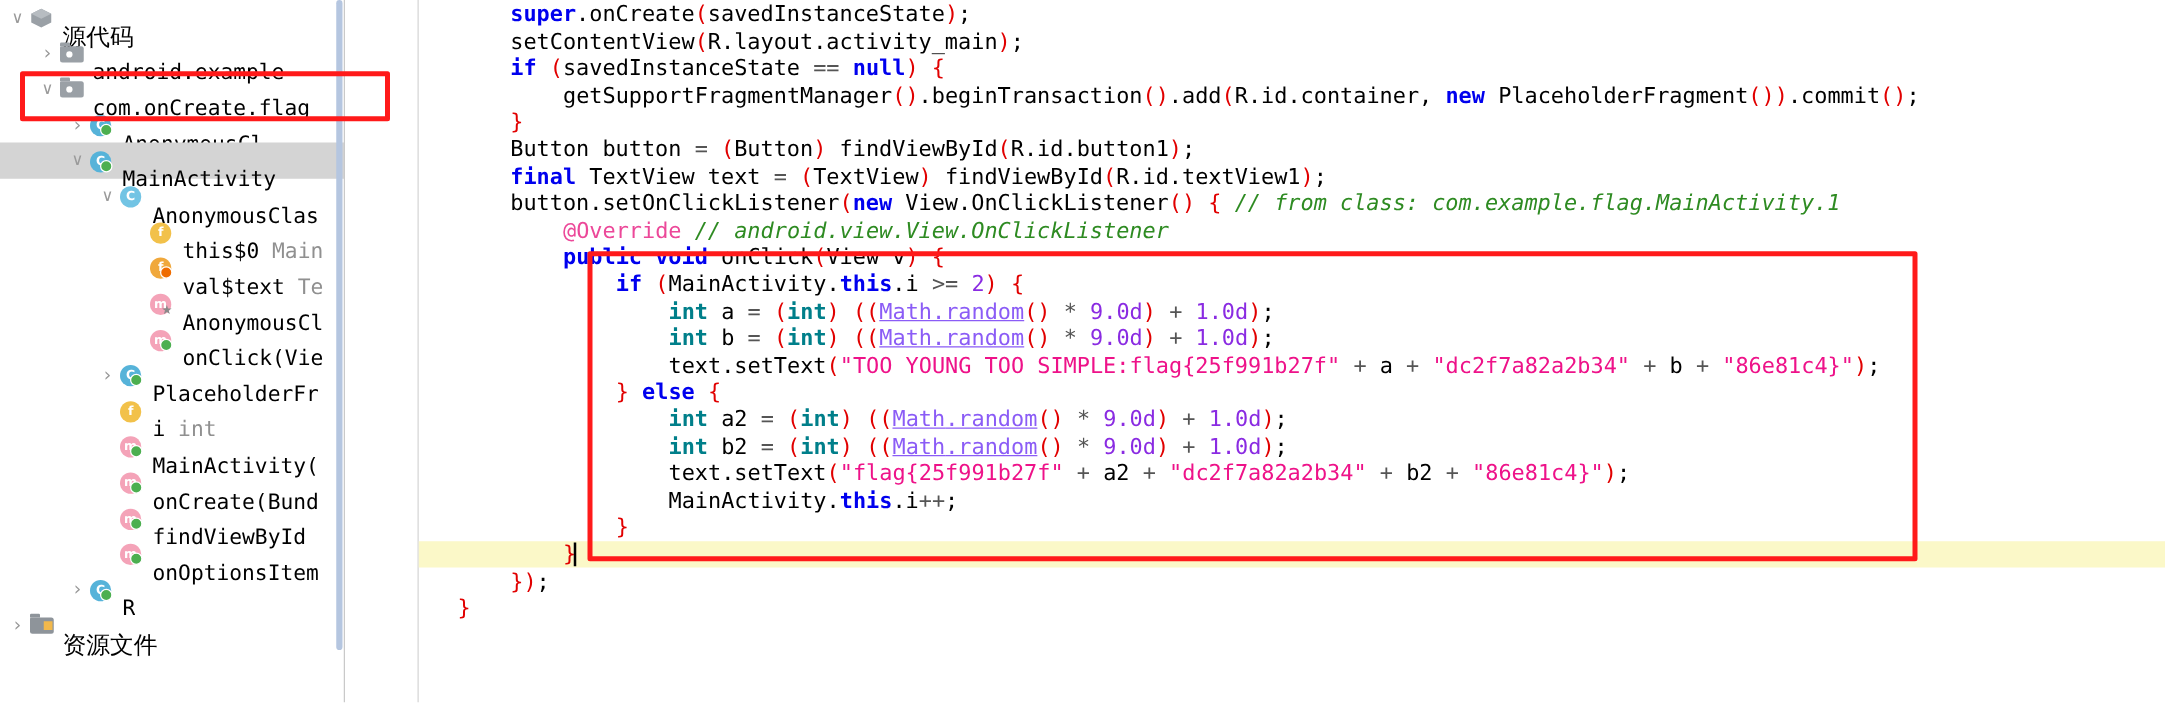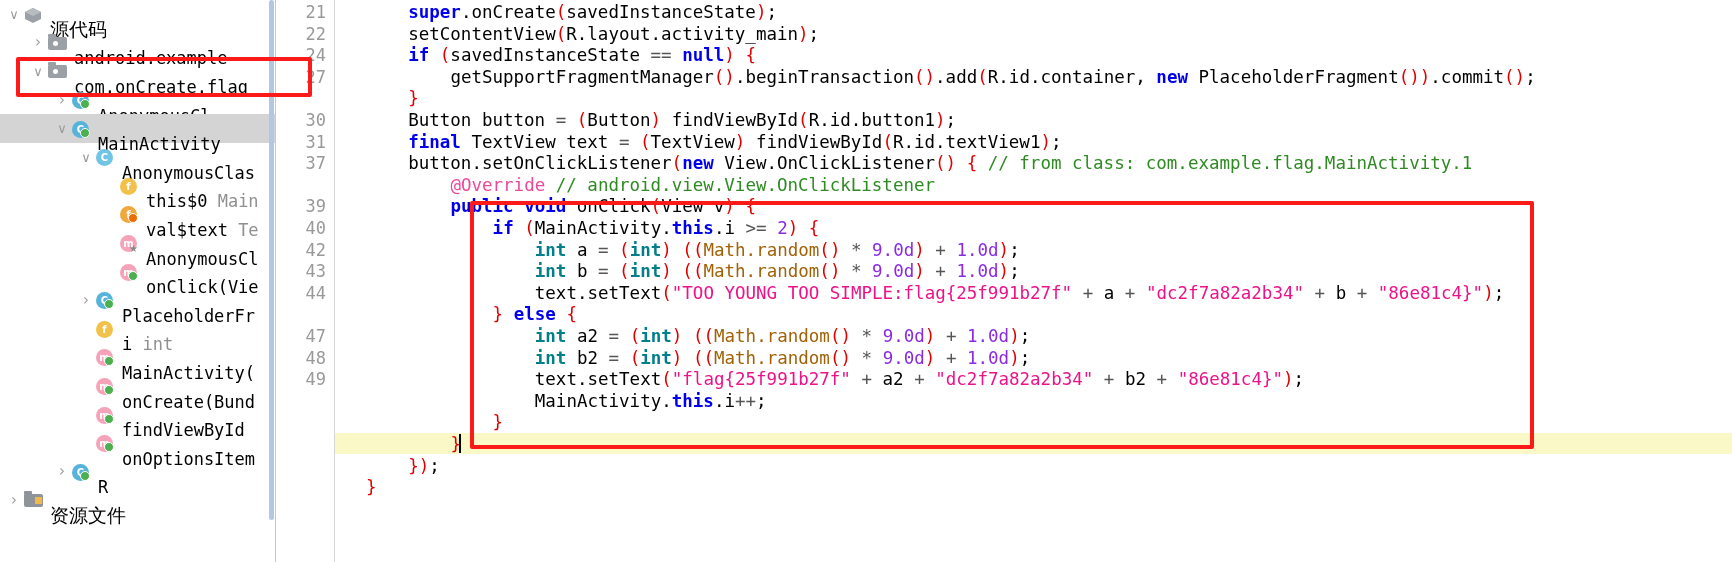--- a/index.html
+++ b/index.html
@@ -128,23 +128,23 @@
     line-height:21.6px;
     white-space:pre;
     color:#000000;
   }
   .code-line{position:absolute;left:0;white-space:pre;}
   .kw{color:#0000ee;font-weight:bold;}
   .kwt{color:#007f8a;font-weight:bold;}
   .pn{color:#e10000;}
   .str{color:#ee1289;}
   .num{color:#8a2be2;}
-  .cmt{color:#2e8b22;}
+  .cmt{color:#2e8b22;font-style:italic;}
   .ann{color:#ec4899;}
-  .stat{color:#a16207;}
+  .stat{color:#8b5cf6;text-decoration:underline;}
   .plain{color:#000000;}
   .op{color:#555555;}
 
   
   .caret-line{
     position:absolute;left:59px;right:0;height:21px;background:#fbf8c8;
   }
 
   
   .redbox{
@@ -290,39 +290,20 @@
             <span class="ico-folder2"></span>
           </span>
           <span class="label">资源文件</span>
         </div>
       </div>
     <div class="sidebar-divider"></div>
     <div class="sidebar-scroll"></div>
   </div>
 
   <div class="editor">
-    <div class="gutter">
-      <div id="gutter-lines">
-          <div class="gutter-line" style="top: 2px;">21</div>
-          <div class="gutter-line" style="top: 23.6px;">22</div>
-          <div class="gutter-line" style="top: 45.2px;">24</div>
-          <div class="gutter-line" style="top: 66.8px;">27</div>
-          <div class="gutter-line" style="top: 110px;">30</div>
-          <div class="gutter-line" style="top: 131.6px;">31</div>
-          <div class="gutter-line" style="top: 153.2px;">37</div>
-          <div class="gutter-line" style="top: 196.4px;">39</div>
-          <div class="gutter-line" style="top: 218px;">40</div>
-          <div class="gutter-line" style="top: 239.6px;">42</div>
-          <div class="gutter-line" style="top: 261.2px;">43</div>
-          <div class="gutter-line" style="top: 282.8px;">44</div>
-          <div class="gutter-line" style="top: 326px;">47</div>
-          <div class="gutter-line" style="top: 347.6px;">48</div>
-          <div class="gutter-line" style="top: 369.2px;">49</div>
-        </div>
-    </div>
     <div class="gutter-border"></div>
     <div id="caret-line-hl">
         <div class="caret-line" style="top: 433px;"></div>
       </div>
     <div class="code" id="code-area"><div class="code-line" style="top: 2px; left: 132.2px;"><span class="kw">super</span><span class="plain">.onCreate</span><span class="pn">(</span><span class="plain">savedInstanceState</span><span class="pn">)</span><span class="plain">;</span></div><div class="code-line" style="top: 23.6px; left: 132.2px;"><span class="plain">setContentView</span><span class="pn">(</span><span class="plain">R.layout.activity_main</span><span class="pn">)</span><span class="plain">;</span></div><div class="code-line" style="top: 45.2px; left: 132.2px;"><span class="kw">if</span><span class="plain"> </span><span class="pn">(</span><span class="plain">savedInstanceState </span><span class="op">==</span><span class="plain"> </span><span class="kw">null</span><span class="pn">)</span><span class="plain"> </span><span class="pn">{</span></div><div class="code-line" style="top: 66.8px; left: 174.4px;"><span class="plain">getSupportFragmentManager</span><span class="pn">()</span><span class="plain">.beginTransaction</span><span class="pn">()</span><span class="plain">.add</span><span class="pn">(</span><span class="plain">R.id.container, </span><span class="kw">new</span><span class="plain"> PlaceholderFragment</span><span class="pn">()</span><span class="pn">)</span><span class="plain">.commit</span><span class="pn">()</span><span class="plain">;</span></div><div class="code-line" style="top: 88.4px; left: 132.2px;"><span class="pn">}</span></div><div class="code-line" style="top: 110px; left: 132.2px;"><span class="plain">Button button </span><span class="op">=</span><span class="plain"> </span><span class="pn">(</span><span class="plain">Button</span><span class="pn">)</span><span class="plain"> findViewById</span><span class="pn">(</span><span class="plain">R.id.button1</span><span class="pn">)</span><span class="plain">;</span></div><div class="code-line" style="top: 131.6px; left: 132.2px;"><span class="kw">final</span><span class="plain"> TextView text </span><span class="op">=</span><span class="plain"> </span><span class="pn">(</span><span class="plain">TextView</span><span class="pn">)</span><span class="plain"> findViewById</span><span class="pn">(</span><span class="plain">R.id.textView1</span><span class="pn">)</span><span class="plain">;</span></div><div class="code-line" style="top: 153.2px; left: 132.2px;"><span class="plain">button.setOnClickListener</span><span class="pn">(</span><span class="kw">new</span><span class="plain"> View.OnClickListener</span><span class="pn">()</span><span class="plain"> </span><span class="pn">{</span><span class="cmt"> // from class: com.example.flag.MainActivity.1</span></div><div class="code-line" style="top: 174.8px; left: 174.4px;"><span class="ann">@Override</span><span class="cmt"> // android.view.View.OnClickListener</span></div><div class="code-line" style="top: 196.4px; left: 174.4px;"><span class="kw">public void</span><span class="plain"> onClick</span><span class="pn">(</span><span class="plain">View v</span><span class="pn">)</span><span class="plain"> </span><span class="pn">{</span></div><div class="code-line" style="top: 218px; left: 216.6px;"><span class="kw">if</span><span class="plain"> </span><span class="pn">(</span><span class="plain">MainActivity.</span><span class="kw">this</span><span class="plain">.i </span><span class="op">&gt;=</span><span class="plain"> </span><span class="num">2</span><span class="pn">)</span><span class="plain"> </span><span class="pn">{</span></div><div class="code-line" style="top: 239.6px; left: 258.8px;"><span class="kwt">int</span><span class="plain"> a </span><span class="op">=</span><span class="plain"> </span><span class="pn">(</span><span class="kwt">int</span><span class="pn">)</span><span class="plain"> </span><span class="pn">((</span><span class="stat">Math</span><span class="stat">.random</span><span class="pn">()</span><span class="plain"> </span><span class="op">*</span><span class="plain"> </span><span class="num">9.0d</span><span class="pn">)</span><span class="plain"> </span><span class="op">+</span><span class="plain"> </span><span class="num">1.0d</span><span class="pn">)</span><span class="plain">;</span></div><div class="code-line" style="top: 261.2px; left: 258.8px;"><span class="kwt">int</span><span class="plain"> b </span><span class="op">=</span><span class="plain"> </span><span class="pn">(</span><span class="kwt">int</span><span class="pn">)</span><span class="plain"> </span><span class="pn">((</span><span class="stat">Math</span><span class="stat">.random</span><span class="pn">()</span><span class="plain"> </span><span class="op">*</span><span class="plain"> </span><span class="num">9.0d</span><span class="pn">)</span><span class="plain"> </span><span class="op">+</span><span class="plain"> </span><span class="num">1.0d</span><span class="pn">)</span><span class="plain">;</span></div><div class="code-line" style="top: 282.8px; left: 258.8px;"><span class="plain">text.setText</span><span class="pn">(</span><span class="str">"TOO YOUNG TOO SIMPLE:flag{25f991b27f"</span><span class="plain"> </span><span class="op">+</span><span class="plain"> a </span><span class="op">+</span><span class="plain"> </span><span class="str">"dc2f7a82a2b34"</span><span class="plain"> </span><span class="op">+</span><span class="plain"> b </span><span class="op">+</span><span class="plain"> </span><span class="str">"86e81c4}"</span><span class="pn">)</span><span class="plain">;</span></div><div class="code-line" style="top: 304.4px; left: 216.6px;"><span class="pn">}</span><span class="plain"> </span><span class="kw">else</span><span class="plain"> </span><span class="pn">{</span></div><div class="code-line" style="top: 326px; left: 258.8px;"><span class="kwt">int</span><span class="plain"> a2 </span><span class="op">=</span><span class="plain"> </span><span class="pn">(</span><span class="kwt">int</span><span class="pn">)</span><span class="plain"> </span><span class="pn">((</span><span class="stat">Math</span><span class="stat">.random</span><span class="pn">()</span><span class="plain"> </span><span class="op">*</span><span class="plain"> </span><span class="num">9.0d</span><span class="pn">)</span><span class="plain"> </span><span class="op">+</span><span class="plain"> </span><span class="num">1.0d</span><span class="pn">)</span><span class="plain">;</span></div><div class="code-line" style="top: 347.6px; left: 258.8px;"><span class="kwt">int</span><span class="plain"> b2 </span><span class="op">=</span><span class="plain"> </span><span class="pn">(</span><span class="kwt">int</span><span class="pn">)</span><span class="plain"> </span><span class="pn">((</span><span class="stat">Math</span><span class="stat">.random</span><span class="pn">()</span><span class="plain"> </span><span class="op">*</span><span class="plain"> </span><span class="num">9.0d</span><span class="pn">)</span><span class="plain"> </span><span class="op">+</span><span class="plain"> </span><span class="num">1.0d</span><span class="pn">)</span><span class="plain">;</span></div><div class="code-line" style="top: 369.2px; left: 258.8px;"><span class="plain">text.setText</span><span class="pn">(</span><span class="str">"flag{25f991b27f"</span><span class="plain"> </span><span class="op">+</span><span class="plain"> a2 </span><span class="op">+</span><span class="plain"> </span><span class="str">"dc2f7a82a2b34"</span><span class="plain"> </span><span class="op">+</span><span class="plain"> b2 </span><span class="op">+</span><span class="plain"> </span><span class="str">"86e81c4}"</span><span class="pn">)</span><span class="plain">;</span></div><div class="code-line" style="top: 390.8px; left: 258.8px;"><span class="plain">MainActivity.</span><span class="kw">this</span><span class="plain">.i</span><span class="op">++</span><span class="plain">;</span></div><div class="code-line" style="top: 412.4px; left: 216.6px;"><span class="pn">}</span></div><div class="code-line" style="top: 434px; left: 174.4px;"><span class="pn">}</span></div><div class="code-line" style="top: 455.6px; left: 132.2px;"><span class="pn">}</span><span class="pn">)</span><span class="plain">;</span></div><div class="code-line" style="top: 477.2px; left: 90px;"><span class="pn">}</span></div></div>
   </div>
 
   <div class="redbox" id="redbox-package" style="left: 16px; top: 57px; width: 288px; height: 32px;"></div>
   <div class="redbox" id="redbox-code" style="left: 470px; top: 201px; width: 1056px; height: 240px;"></div>
 <div class="caret" style="top: 434px; left: 459.4px;"></div>

